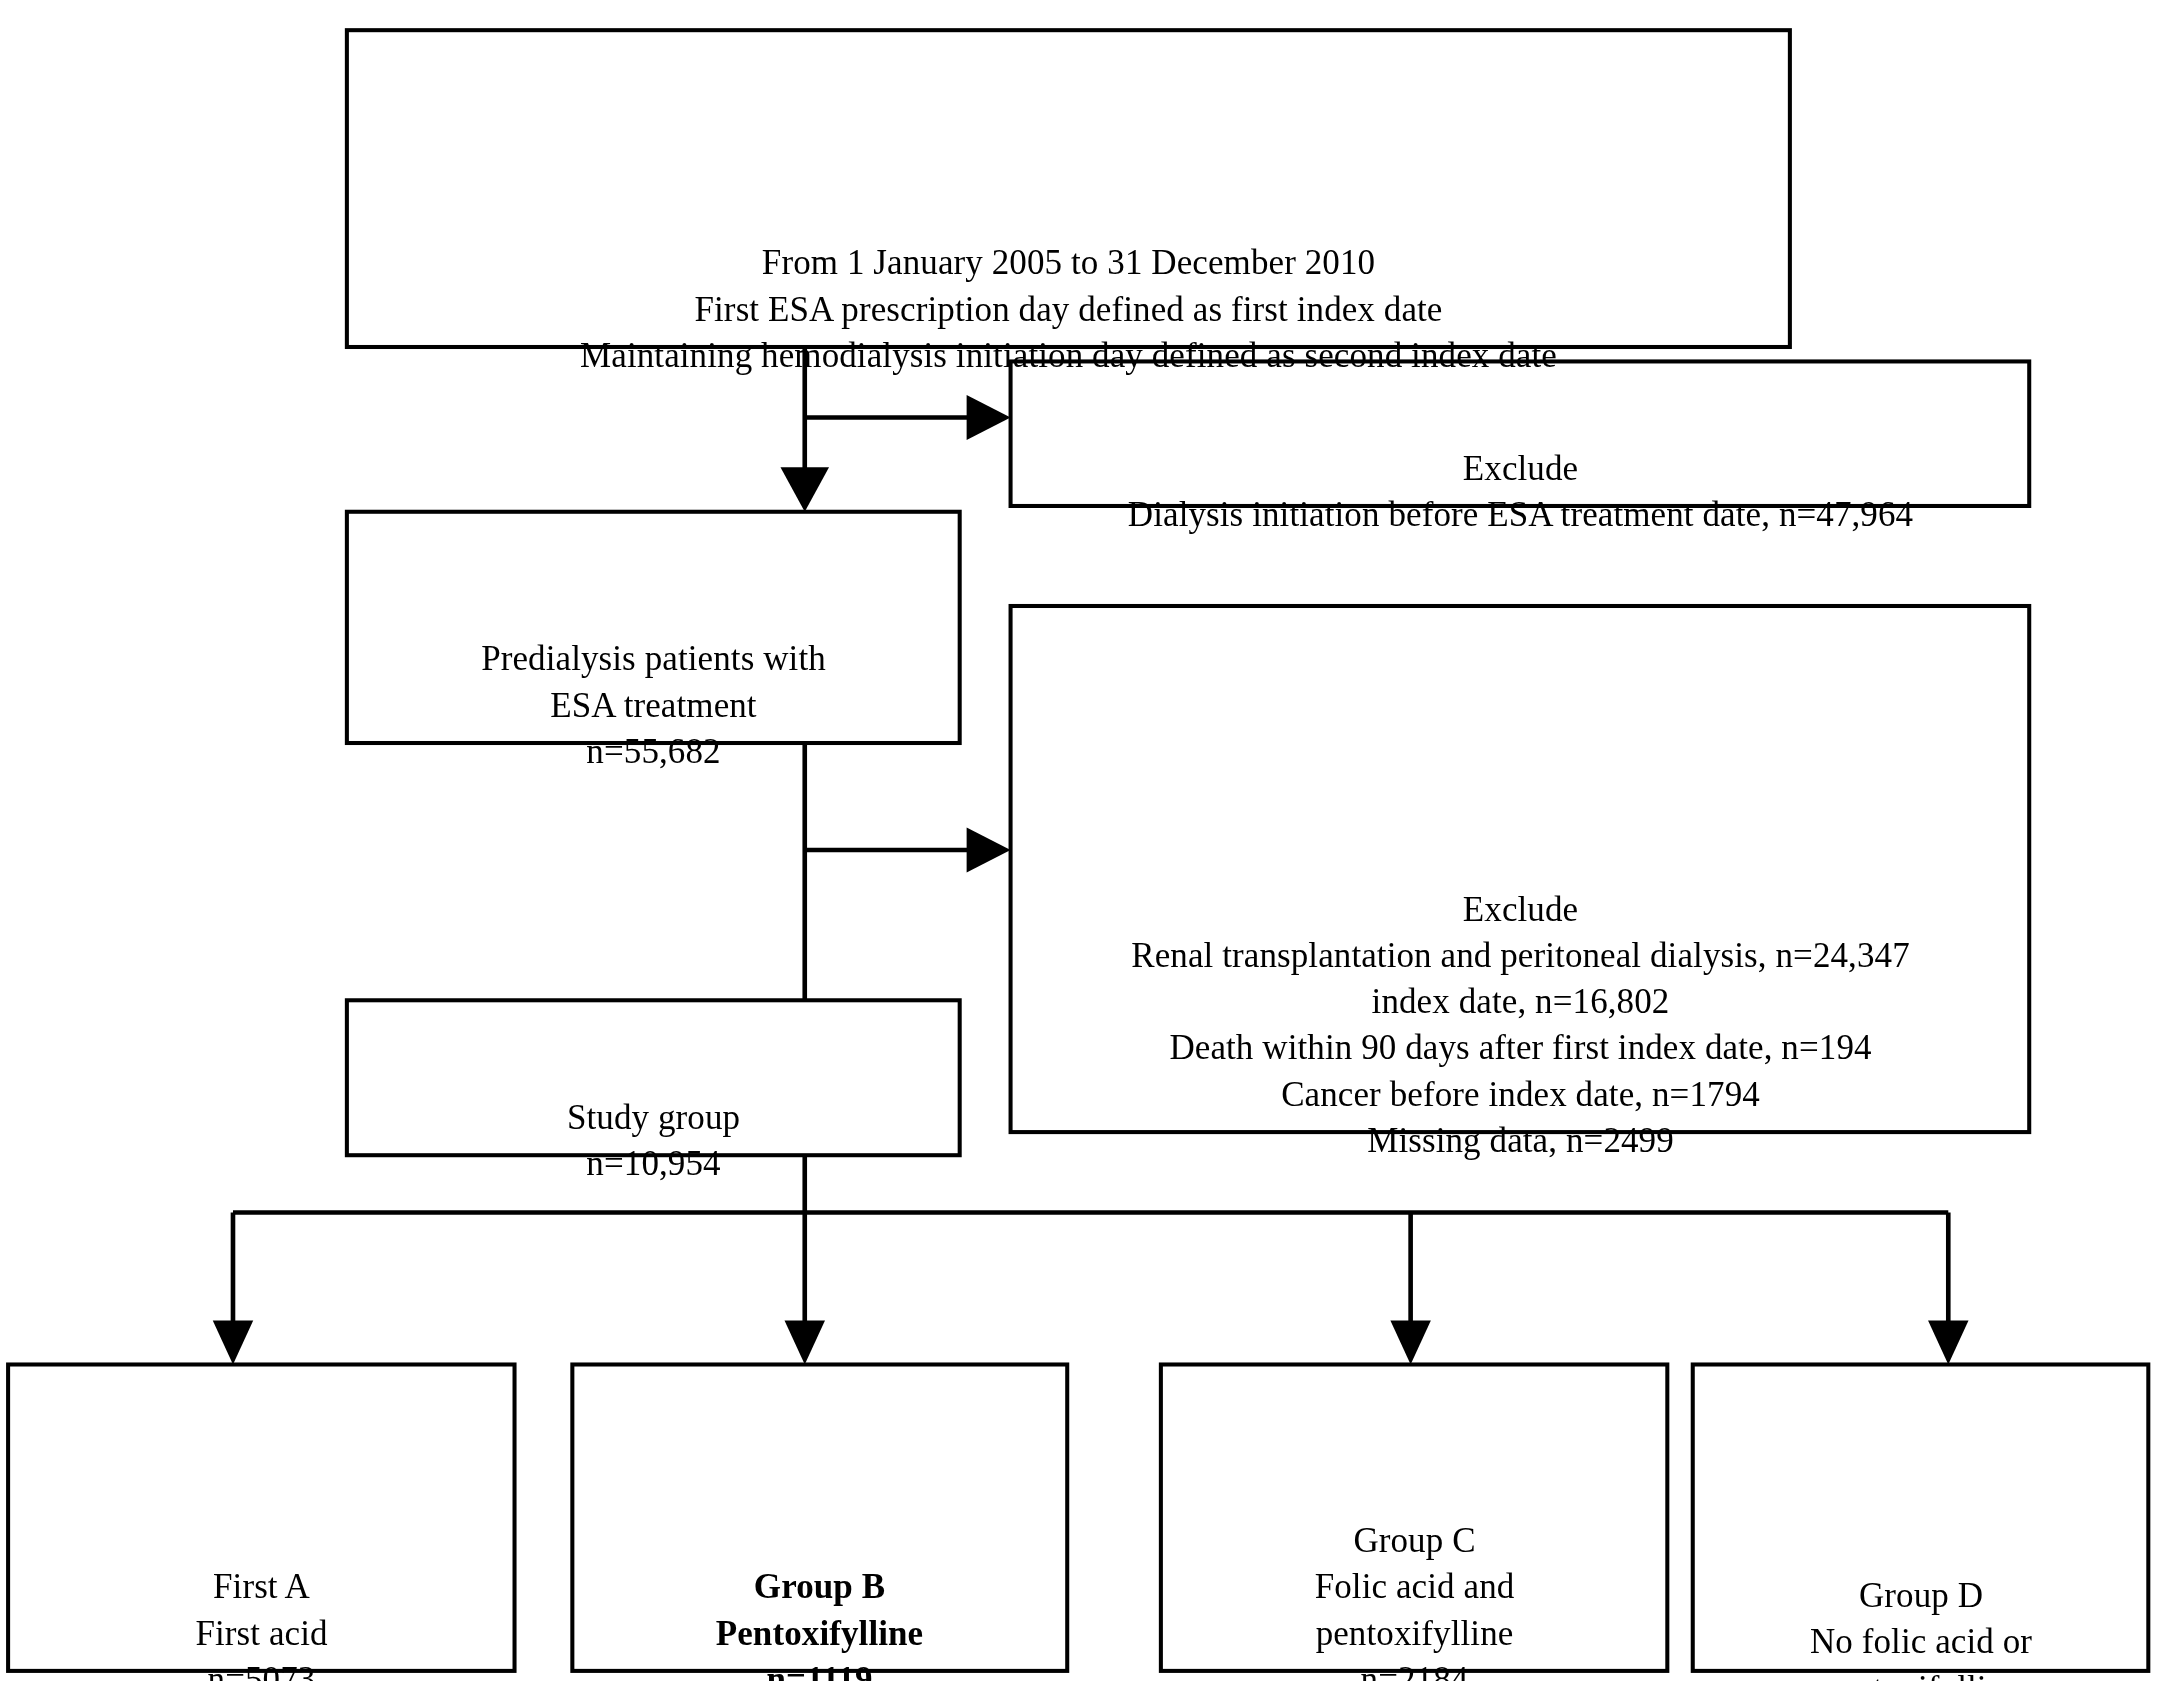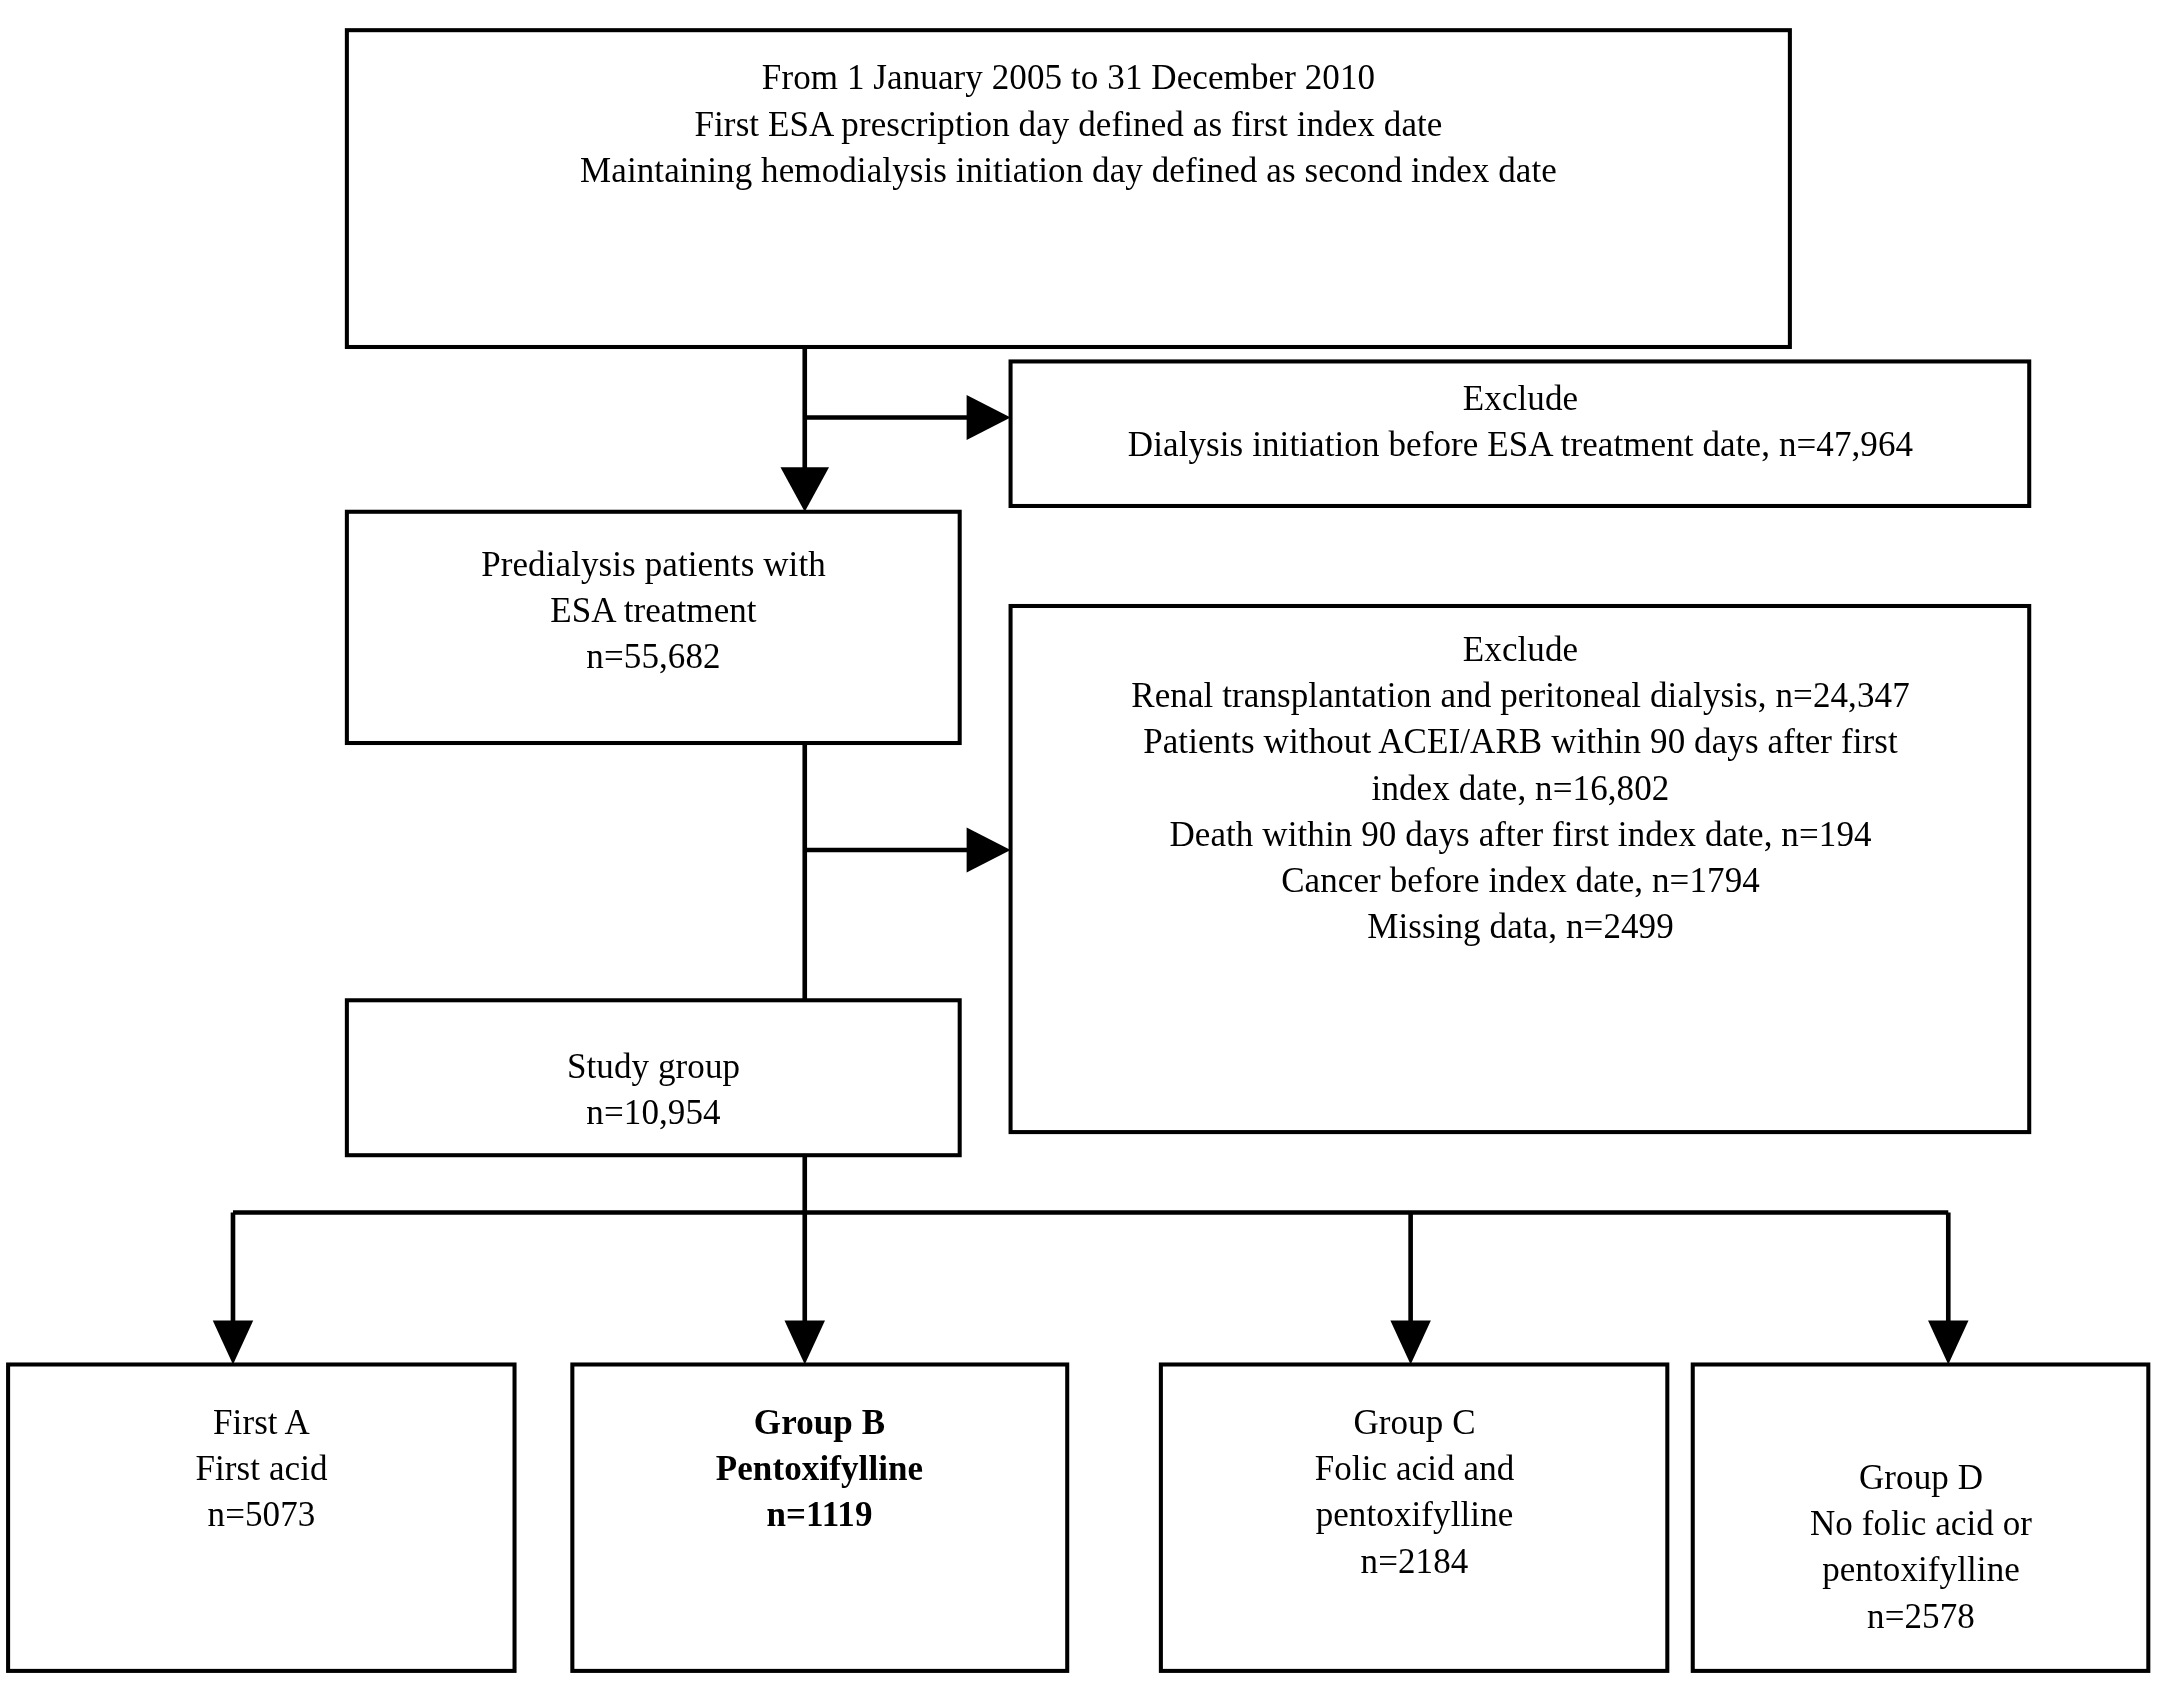--- a/index.html
+++ b/index.html
@@ -41,26 +41,27 @@
   .conn-head {
     fill: #000000;
     stroke: none;
   }
   .node-text {
     position: absolute;
     box-sizing: border-box;
     display: flex;
     flex-direction: column;
     align-items: center;
-    justify-content: flex-start;
+    justify-content: flex-end;
     text-align: center;
     line-height: 1.32;
     font-size: 35px;
     letter-spacing: 0.1px;
     pointer-events: none;
+    margin-top: 32px;
   }
   .node-text .tline {
     display: block;
     white-space: nowrap;
   }
   
   #node-source        { left: 347px;  top: 30px;   width: 1443px; height: 317px;  padding-top: 25.4px; }
   #node-exclude-1     { left: 1011px; top: 361px;  width: 1019px; height: 145px;  padding-top: 15px; }
   #node-predialysis   { left: 347px;  top: 512px;  width: 613px; height: 231px;  padding-top: 30px; }
   #node-exclude-2     { left: 1011px; top: 606px; width: 1019px; height: 526px;  padding-top: 21px; }
@@ -135,21 +136,20 @@
 
   <div class="node-text" id="node-predialysis">
     <span class="tline">Predialysis patients with</span>
     <span class="tline">ESA treatment</span>
     <span class="tline">n=55,682</span>
   </div>
 
   <div class="node-text" id="node-exclude-2">
     <span class="tline">Exclude</span>
     <span class="tline">Renal transplantation and peritoneal dialysis, n=24,347</span>
-    <span class="tline">Patients without ACEI/ARB within 90 days after first</span>
     <span class="tline">index date, n=16,802</span>
     <span class="tline">Death within 90 days after first index date, n=194</span>
     <span class="tline">Cancer before index date, n=1794</span>
     <span class="tline">Missing data, n=2499</span>
   </div>
 
   <div class="node-text" id="node-study-group">
     <span class="tline">Study group</span>
     <span class="tline">n=10,954</span>
   </div>

